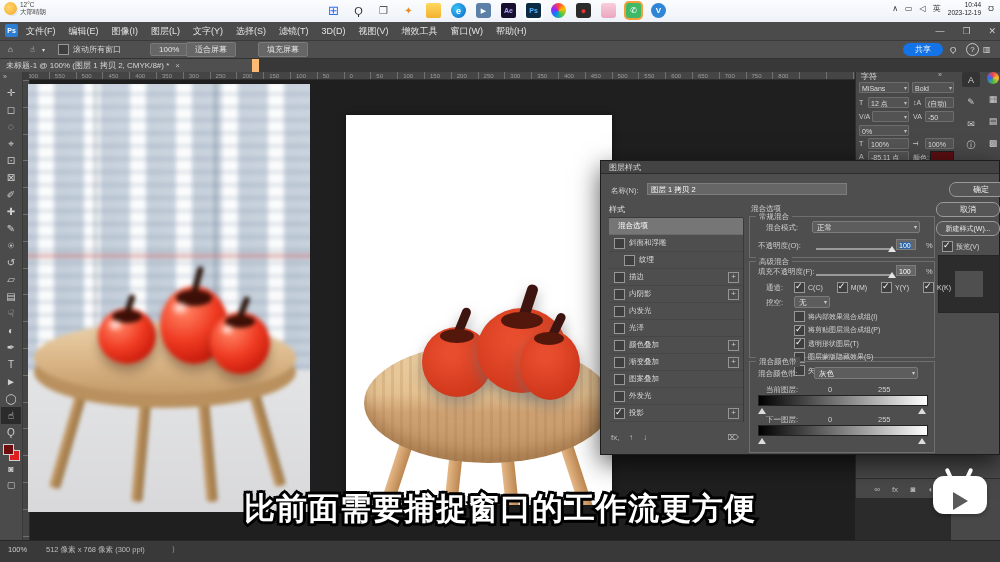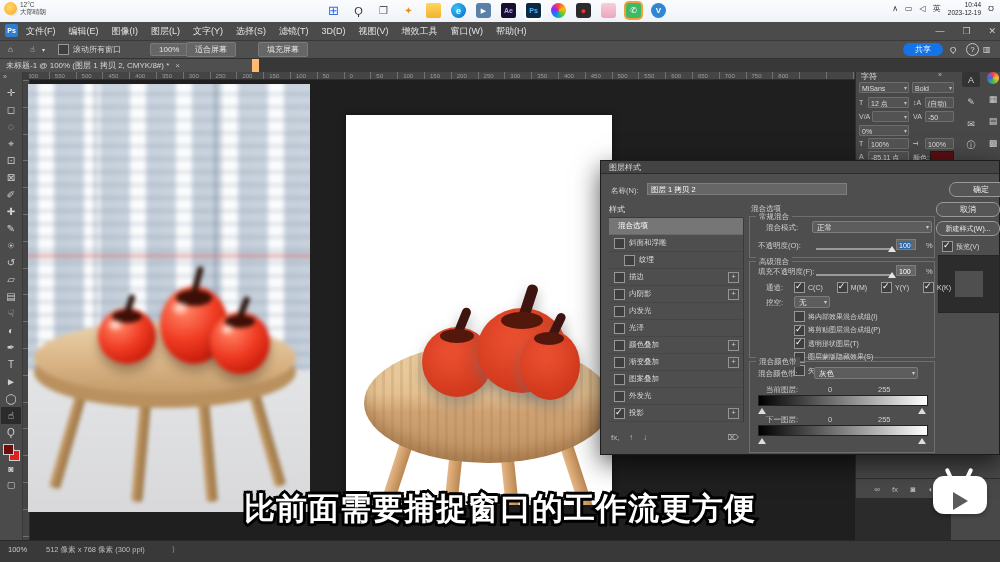--- a/index.html
+++ b/index.html
@@ -605,21 +605,21 @@
       <span style="position:absolute;left:20px;">↑</span>
       <span style="position:absolute;left:34px;">↓</span>
       <span style="position:absolute;right:4px;">⌦</span>
     </div>
 
     <span class="dlg-label" style="left:150px;top:43px;">混合选项</span>
 
     <div class="grp" style="left:148px;top:55px;width:184px;height:40px;">
       <span class="legend">常规混合</span>
       <span class="dlg-label" style="left:16px;top:6px;">混合模式:</span>
-      <div class="dd" style="left:62px;top:4px;width:120px;"><span>正常</span></div>
+      <div class="dd" style="left:62px;top:4px;width:108px;"><span>正常</span></div>
       <span class="dlg-label" style="left:8px;top:24px;">不透明度(O):</span>
       <div class="slider" style="left:66px;top:31px;width:76px;">
           <span class="handle"></span>
         </div>
       <div class="val" style="left:146px;top:22px;"><span class="hl">100</span></div>
       <span class="dlg-label" style="left:176px;top:24px;">%</span>
     </div>
 
     <div class="grp" style="left:148px;top:100px;width:184px;height:95px;">
       <span class="legend">高级混合</span>

